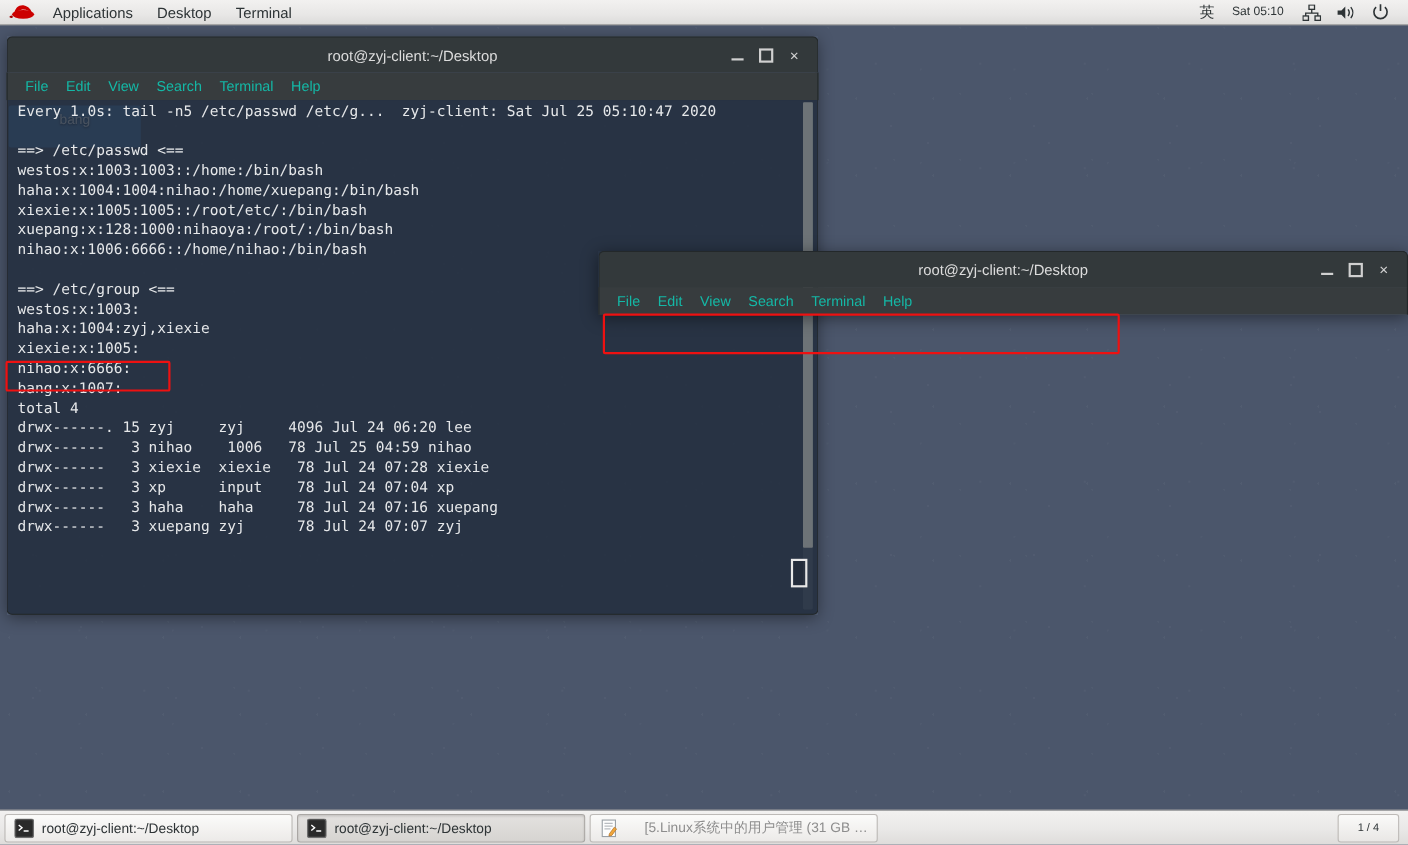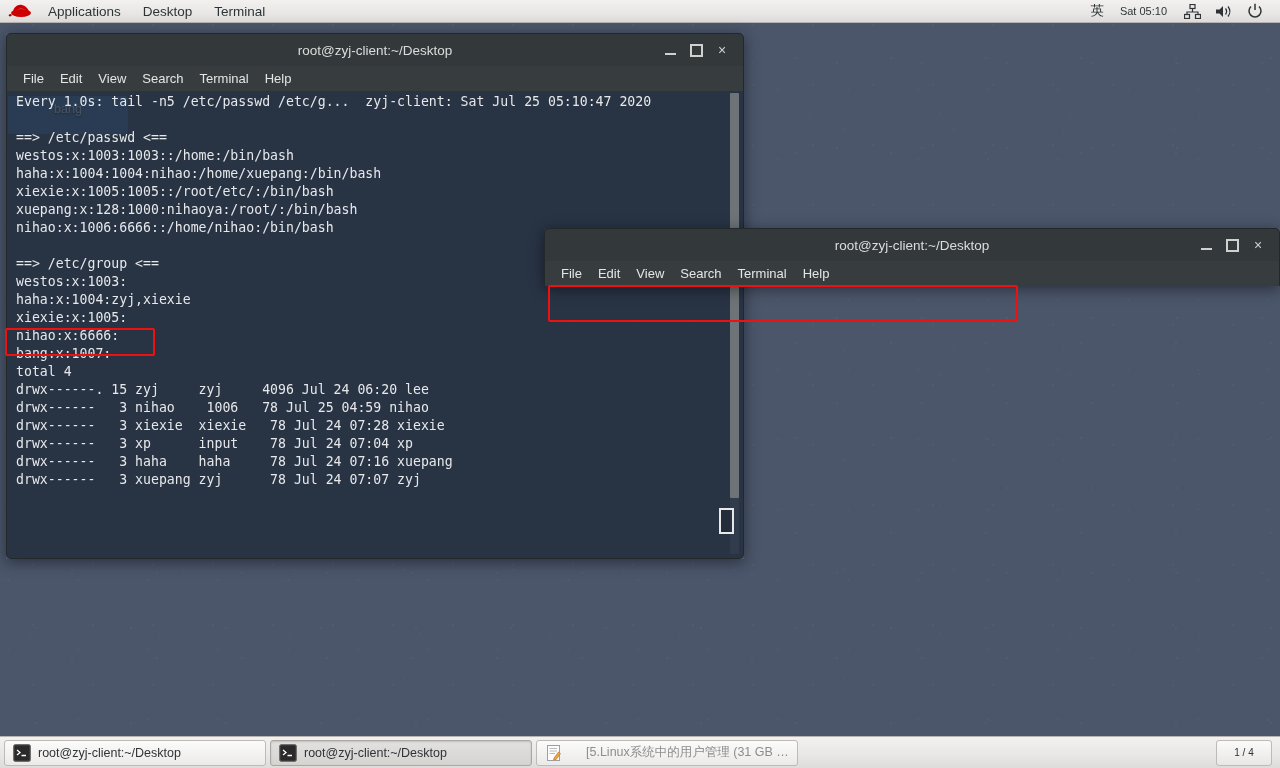--- a/index.html
+++ b/index.html
@@ -127,21 +127,21 @@
     background: #373c3e;
     border-left: 1px solid #23282a;
     border-right: 1px solid #23282a;
     display: flex;
     align-items: center;
     padding-left: 8px;
     box-sizing: border-box;
   }
   .menubar .mi {
     padding: 2px 8px;
-    color: #e5e5e5;
+    color: #14b8a6;
     font-size: 13px;
     white-space: nowrap;
     cursor: default;
     text-align: right;
   }
 
   .term-body {
     background: rgba(31,43,59,0.80);
     border-left: 1px solid #23282a;
     border-right: 1px solid #23282a;

